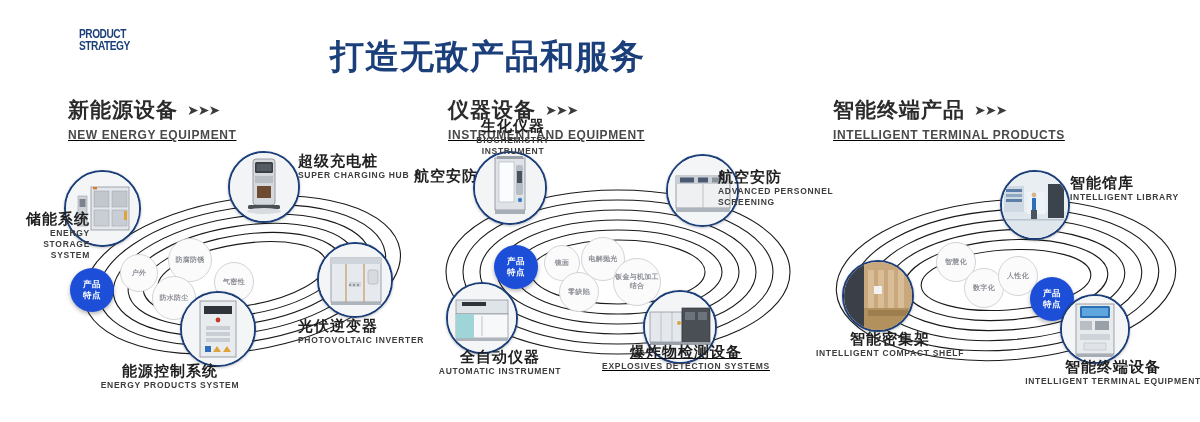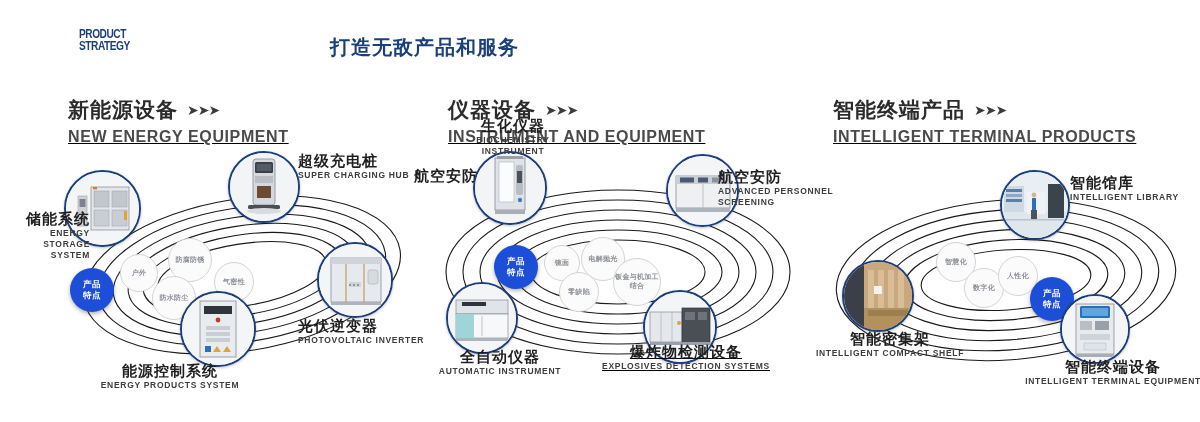--- a/index.html
+++ b/index.html
@@ -18,28 +18,28 @@
     font-size:33px;font-weight:bold;color:#1b3f7a;letter-spacing:1px;
     line-height:1;font-family:"Liberation Sans","DejaVu Sans",sans-serif;
   }
   .hdr-en{
     margin-left:9px;color:#1b3f7a;font-weight:bold;line-height:0.95;
     font-size:13px;letter-spacing:-0.6px;transform:scaleX(0.78);transform-origin:left bottom;
     padding-bottom:3px;
   }
   .hdr-sub{
     position:absolute;left:330px;top:34px;
-    font-size:20px;font-weight:bold;color:#1b3f7a;letter-spacing:1px;
+    font-size:34px;font-weight:bold;color:#1b3f7a;letter-spacing:1px;
   }
 
   
   .sec-head{position:absolute;text-decoration:underline;}
   .sec-cn{font-size:21px;font-weight:bold;color:#2b2b2b;letter-spacing:1px;display:inline-block;vertical-align:middle;}
   .arrows{display:inline-block;vertical-align:middle;margin-left:9px;color:#3b3b3b;font-size:14px;letter-spacing:-1px;font-weight:bold;}
-  .sec-en{font-size:16px;color:#4a4a4a;letter-spacing:0.6px;margin-top:4px;font-weight:bold;}
+  .sec-en{font-size:12px;color:#4a4a4a;letter-spacing:0.6px;margin-top:4px;font-weight:bold;}
 
   
   .cluster{position:absolute;}
   .orbits{position:absolute;left:0;top:0;}
 
   .node{
     position:absolute;border-radius:50%;
     border:2px solid #1b3f7a;
     background:#f2f4f7;overflow:hidden;
     box-shadow:0 1px 3px rgba(0,0,0,.25);

